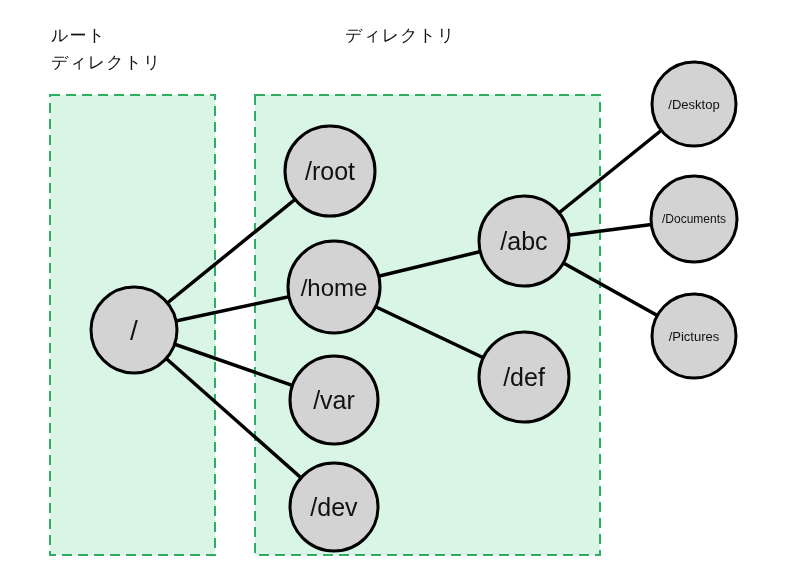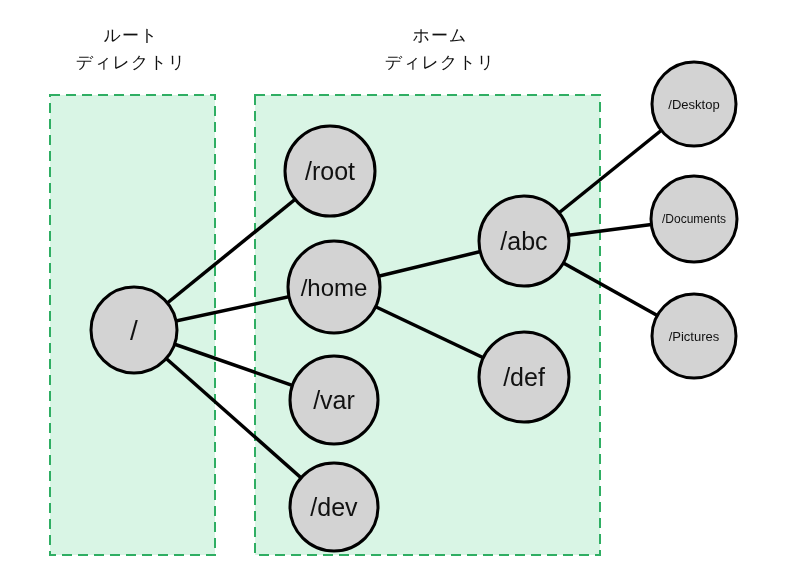--- a/index.html
+++ b/index.html
@@ -10,21 +10,20 @@
   }
   .stage {
     position: relative;
     width: 800px;
     height: 575px;
     background: #ffffff;
     overflow: hidden;
   }
   .region-label {
     position: absolute;
-    text-align: center;
     color: #111111;
     font-size: 17px;
     line-height: 27px;
     letter-spacing: 1px;
     user-select: none;
   }
   svg { position: absolute; left: 0; top: 0; }
 </style>
 </head>
 <body>
@@ -64,17 +63,16 @@
       <circle cx="694" cy="336" r="42" fill="#d3d3d3" stroke="#000000" stroke-width="3"></circle>
       <text x="694" y="336" text-anchor="middle" dominant-baseline="central" fill="#111111" font-family="&quot;Liberation Sans&quot;, &quot;DejaVu Sans&quot;, sans-serif" font-size="13">/Pictures</text>
     </svg>
 
   <div class="region-label" style="left:51px; top:22px; width:160px;">
     <div>ルート</div>
     <div>ディレクトリ</div>
   </div>
 
   <div class="region-label" style="left:345px; top:22px; width:190px;">
-    <div>ホーム</div>
     <div>ディレクトリ</div>
   </div>
 
 </div>
 
 </body></html>

